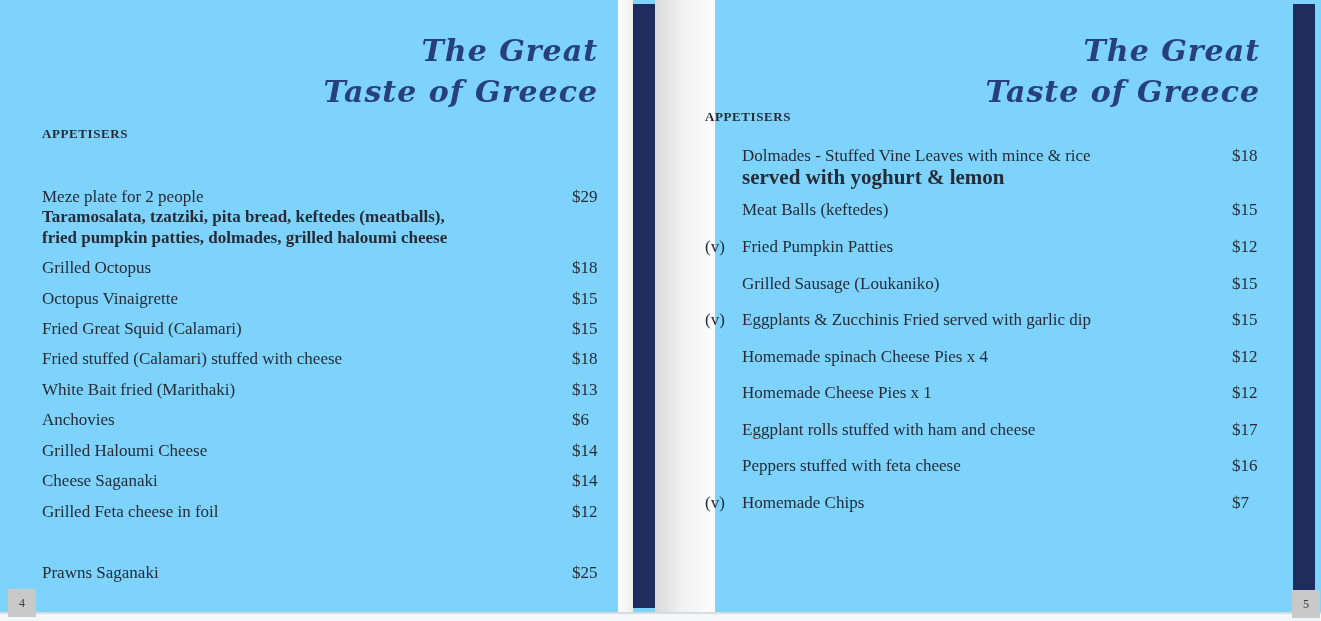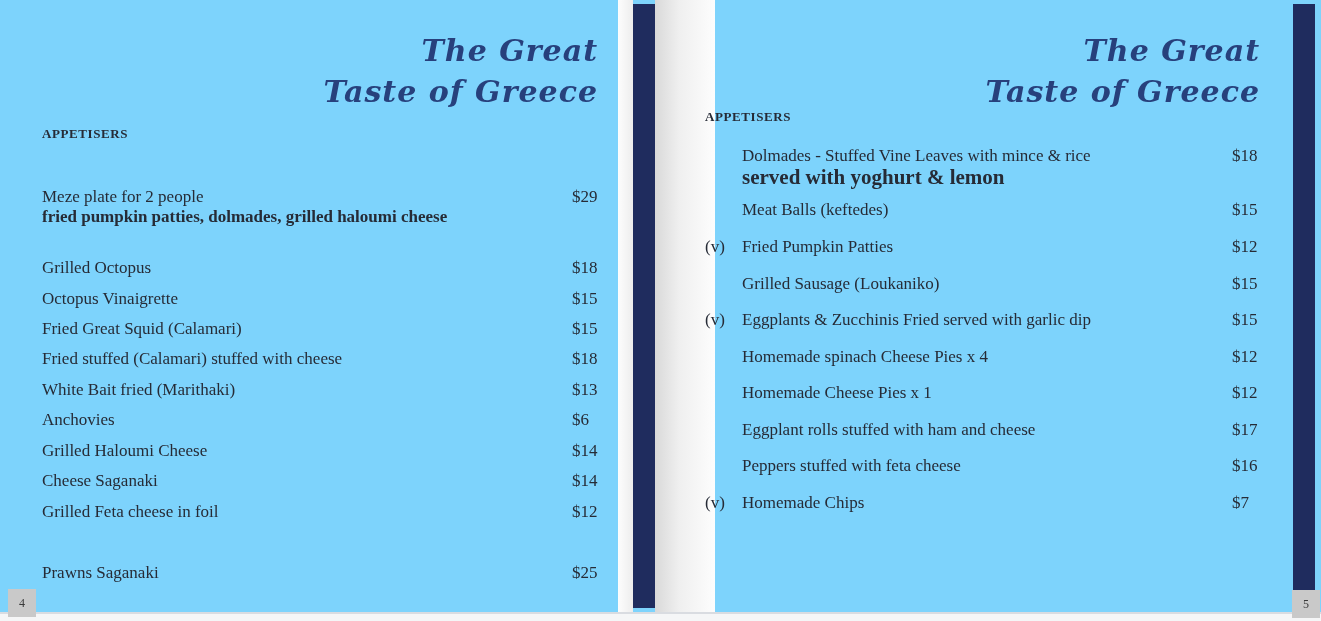--- a/index.html
+++ b/index.html
@@ -145,20 +145,21 @@
     <div>Taste of Greece</div>
   </div>
 
   <div class="section section-left">APPETISERS</div>
 
   <div class="row" style="top:187px">
     <span class="nm lnm">Meze plate for 2 people</span>
     <span class="pr lpr">$29</span>
   </div>
   <div class="desc" style="top:207px">
+    <div>Taramosalata, tzatziki, pita bread, keftedes (meatballs),</div>
     <div>fried pumpkin patties, dolmades, grilled haloumi cheese</div>
   </div>
 
   <div class="row" style="top:258px">
     <span class="nm lnm">Grilled Octopus</span>
     <span class="pr lpr">$18</span>
   </div>
 
   <div class="row" style="top:289px">
     <span class="nm lnm">Octopus Vinaigrette</span>

